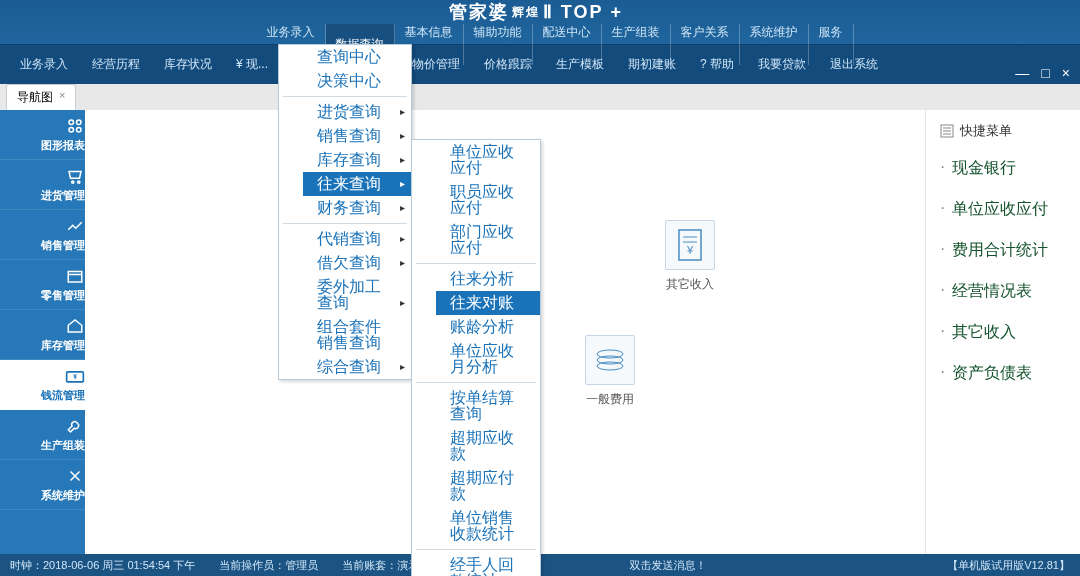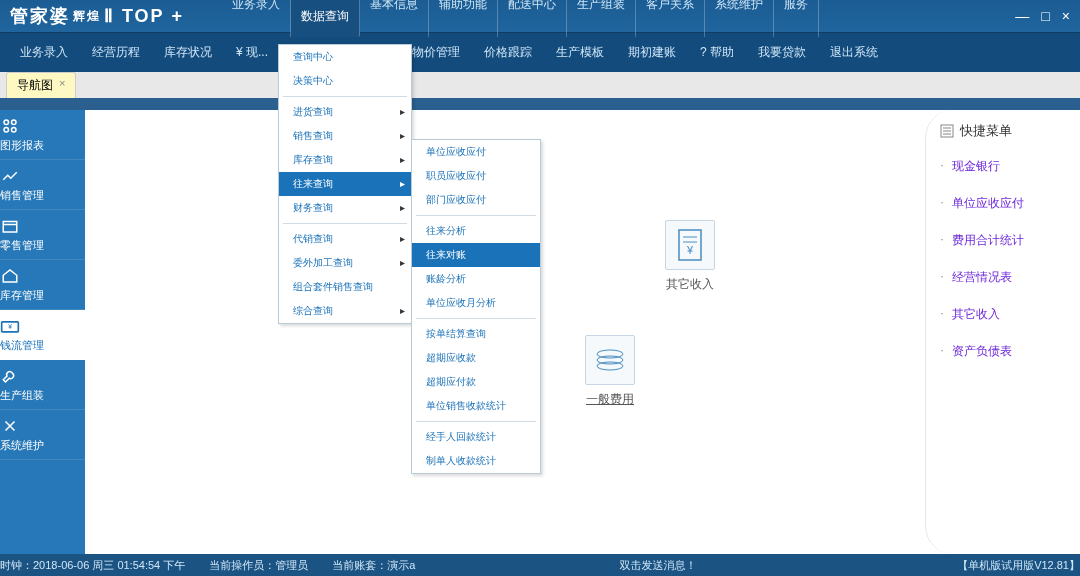--- a/index.html
+++ b/index.html
@@ -1,59 +1,59 @@
 <!DOCTYPE html>
 <html><head>
 <meta charset="utf-8">
 <style>
 * { margin: 0; padding: 0; box-sizing: border-box; font-family: "Microsoft YaHei", sans-serif; }
 body { width: 1080px; height: 576px; background: #2a5f8f; overflow: hidden; position: relative; }
 
-.titlebar { height: 32px; background: linear-gradient(#1b5c93,#20659e); display: flex; align-items: center; padding: 0 10px; color: #fff; }
+.titlebar { height: 44px; background: linear-gradient(#1b5c93,#20659e); display: flex; align-items: center; padding: 0 10px; color: #fff; flex-direction: column; }
 .logo { font-size: 18px; font-weight: bold; letter-spacing: 2px; display: flex; align-items: center; margin-right: 8px;}
 .logo-sub{font-size:12px;margin:0 3px}
 .logo-top{font-size:18px;font-weight:bold;}
 .top-menu { display: flex; margin-left: 30px; }
 .top-menu-item { color: #cfe6f7; font-size: 12px; padding: 0 10px; border-right: 1px solid rgba(255,255,255,.25); cursor: pointer; }
 .top-menu-item.active { color: #fff; background:#174f80; padding:12px 10px; border-radius:2px;}
 .win-controls { margin-left: auto; display: flex; gap: 12px; font-size: 14px; }
 
 .toolbar { height: 40px; background: #134b7d; display: flex; align-items: center; padding: 0 8px; color: #cfe6f7; border-top:1px solid #0f3d63;}
 .toolbar-item { font-size: 12px; padding: 0 12px; display: flex; align-items: center; gap: 4px; cursor:pointer;}
 
 .tabstrip { height: 26px; background: #e8e8e8; display: flex; align-items: end; padding-left: 6px; }
-.tab { background: #fef9c3; font-size: 12px; padding: 4px 10px; border: 1px solid #ccc; border-bottom: none; border-radius: 3px 3px 0 0; display:flex;align-items:flex-start;gap:6px;}
+.tab { background: #ffffff; font-size: 12px; padding: 4px 10px; border: 1px solid #ccc; border-bottom: none; border-radius: 3px 3px 0 0; display:flex;align-items:flex-start;gap:6px;}
 .tab-x{color:#888;font-size:11px;}
 
 .workspace { position: absolute; top: 110px; left: 0; right: 0; bottom: 22px; background: #fff; display: flex; }
 .sidebar { width: 85px; background: #2678b8; display: flex; flex-direction: column; }
-.side-item { height: 50px; display: flex; flex-direction: column; align-items: flex-start; justify-content: center; color: #fff; font-size: 11px; border-bottom: 1px solid rgba(255,255,255,.12); cursor:pointer; gap:3px;}
+.side-item { height: 50px; display: flex; flex-direction: column; align-items: flex-end; justify-content: center; color: #fff; font-size: 11px; border-bottom: 1px solid rgba(255,255,255,.12); cursor:pointer; gap:3px;font-weight:bold;}
 .side-item.active { background: #fff; color: #1a72b8; }
 .side-icon{width:20px;height:18px;}
 
 .canvas { flex: 1; position: relative; background: #fff; }
 .big-card{position:absolute;width:80px;text-align:center;font-size:12px;color:#555;}
 .big-card .bicon{width:50px;height:50px;border:1px solid #c7d6e4;background:#f5f9fc;margin:0 auto 6px;border-radius:2px;display:flex;align-items:center;justify-content:center;}
 .bicon svg{stroke:#4a8cc0;fill:none;}
 
-.quickpanel { width: 155px; border-left: 1px solid #e5e5e5; padding: 12px 14px; border-radius: 28px; }
+.quickpanel { width: 155px; border-left: 1px solid #e5e5e5; padding: 12px 14px; }
 .qp-title { font-size: 13px; color: #333; display: flex; align-items: center; gap: 6px; padding-bottom: 8px; }
-.qp-item { font-size: 12px; color: #6d28d9; padding: 10px 0 10px 12px; position: relative; cursor:pointer;}
+.qp-item { font-size: 16px; color: #14532d; padding: 10px 0 10px 12px; position: relative; cursor:pointer;}
 .qp-item::before{content:"·";position:absolute;left:0;color:#888;}
 
 
 .menu1 { position: absolute; top: 44px; left: 278px; width: 134px; background: #fff; border: 1px solid #b8cbd9; z-index: 30; box-shadow: 2px 2px 3px rgba(0,0,0,.15);}
 .menu2 { position: absolute; top: 139px; left: 411px; width: 130px; background: #fff; border: 1px solid #b8cbd9; z-index: 30; box-shadow: 2px 2px 3px rgba(0,0,0,.15);}
-.mrow { font-size: 10px; color: #1a72b8; padding: 4px 20px 4px 14px; position: relative; cursor:pointer; line-height:16px;}
+.mrow { font-size: 16px; color: #1a72b8; padding: 4px 20px 4px 14px; position: relative; cursor:pointer; line-height:16px;margin-left:24px;}
 .mrow.hover { background: #1a72b8; color: #fff; }
 .mrow.arrow::after { content: "▸"; position: absolute; right: 6px; font-size: 10px; color:#333;}
 .mrow.hover.arrow::after{color:#fff;}
 .msep { height: 1px; background: #d0dbe4; margin: 3px 4px; }
 
-.statusbar { position: absolute; bottom: 0; left: 0; right: 0; height: 22px; background: #1b5383; color: #cfe6f7; font-size: 11px; display: flex; align-items: center; padding: 0 0; }
+.statusbar { position: absolute; bottom: 0; left: 0; right: 0; height: 22px; background: #1b5383; color: #cfe6f7; font-size: 11px; display: flex; align-items: center; padding: 0 10px; }
 .statusbar .sp{margin-right:24px;}
 .statusbar .right{margin-left:auto;}
 </style>
 </head>
 <body>
 
 <div class="titlebar">
   <div class="logo">
     <span>管家婆</span>
     <span class="logo-sub">辉煌</span>
@@ -109,20 +109,28 @@
         <svg viewBox="0 0 24 24" class="side-icon" fill="none" stroke="currentColor" stroke-width="2">
           <circle cx="7" cy="7" r="3"></circle>
           <circle cx="17" cy="7" r="3"></circle>
           <circle cx="7" cy="17" r="3"></circle>
           <circle cx="17" cy="17" r="3"></circle>
         </svg>
         <span>图形报表</span>
       </div>
       <div class="side-item">
         <svg viewBox="0 0 24 24" class="side-icon" fill="none" stroke="currentColor" stroke-width="2">
+          <path d="M4 6h16l-2 9H6z"></path>
+          <circle cx="9" cy="20" r="1.5"></circle>
+          <circle cx="17" cy="20" r="1.5"></circle>
+        </svg>
+        <span>进货管理</span>
+      </div>
+      <div class="side-item">
+        <svg viewBox="0 0 24 24" class="side-icon" fill="none" stroke="currentColor" stroke-width="2">
           <polyline points="3 17 9 11 13 15 21 7"></polyline>
         </svg>
         <span>销售管理</span>
       </div>
       <div class="side-item">
         <svg viewBox="0 0 24 24" class="side-icon" fill="none" stroke="currentColor" stroke-width="2">
           <rect x="3" y="6" width="18" height="14"></rect>
           <path d="M3 10h18"></path>
         </svg>
         <span>零售管理</span>
@@ -158,21 +166,21 @@
         <div class="bicon">
           <svg width="30" height="34">
             <rect x="4" y="2" width="22" height="30" stroke-width="1.5"></rect>
             <line x1="8" y1="9" x2="22" y2="9"></line>
             <line x1="8" y1="14" x2="22" y2="14"></line>
             <text x="15" y="26" font-size="11" text-anchor="middle" fill="#4a8cc0" stroke="none">¥</text>
           </svg>
         </div>
         <div>其它收入</div>
       </div>
-      <div class="big-card" style="left: 485px; top: 225px; text-decoration: underline;">
+      <div class="big-card" style="left: 485px; top: 225px;">
         <div class="bicon">
           <svg width="34" height="28">
             <ellipse cx="17" cy="8" rx="13" ry="4"></ellipse>
             <ellipse cx="17" cy="14" rx="13" ry="4"></ellipse>
             <ellipse cx="17" cy="20" rx="13" ry="4"></ellipse>
           </svg>
         </div>
         <div>一般费用</div>
       </div>
     </div>
@@ -201,20 +209,21 @@
     <div class="mrow">查询中心</div>
     <div class="mrow">决策中心</div>
     <div class="msep"></div>
     <div class="mrow arrow">进货查询</div>
     <div class="mrow arrow">销售查询</div>
     <div class="mrow arrow">库存查询</div>
     <div class="mrow arrow hover">往来查询</div>
     <div class="mrow arrow">财务查询</div>
     <div class="msep"></div>
     <div class="mrow arrow">代销查询</div>
+    <div class="mrow arrow">借欠查询</div>
     <div class="mrow arrow">委外加工查询</div>
     <div class="mrow">组合套件销售查询</div>
     <div class="mrow arrow">综合查询</div>
   </div>
 
 <div class="menu2" id="menu2">
     <div class="mrow">单位应收应付</div>
     <div class="mrow">职员应收应付</div>
     <div class="mrow">部门应收应付</div>
     <div class="msep"></div>

